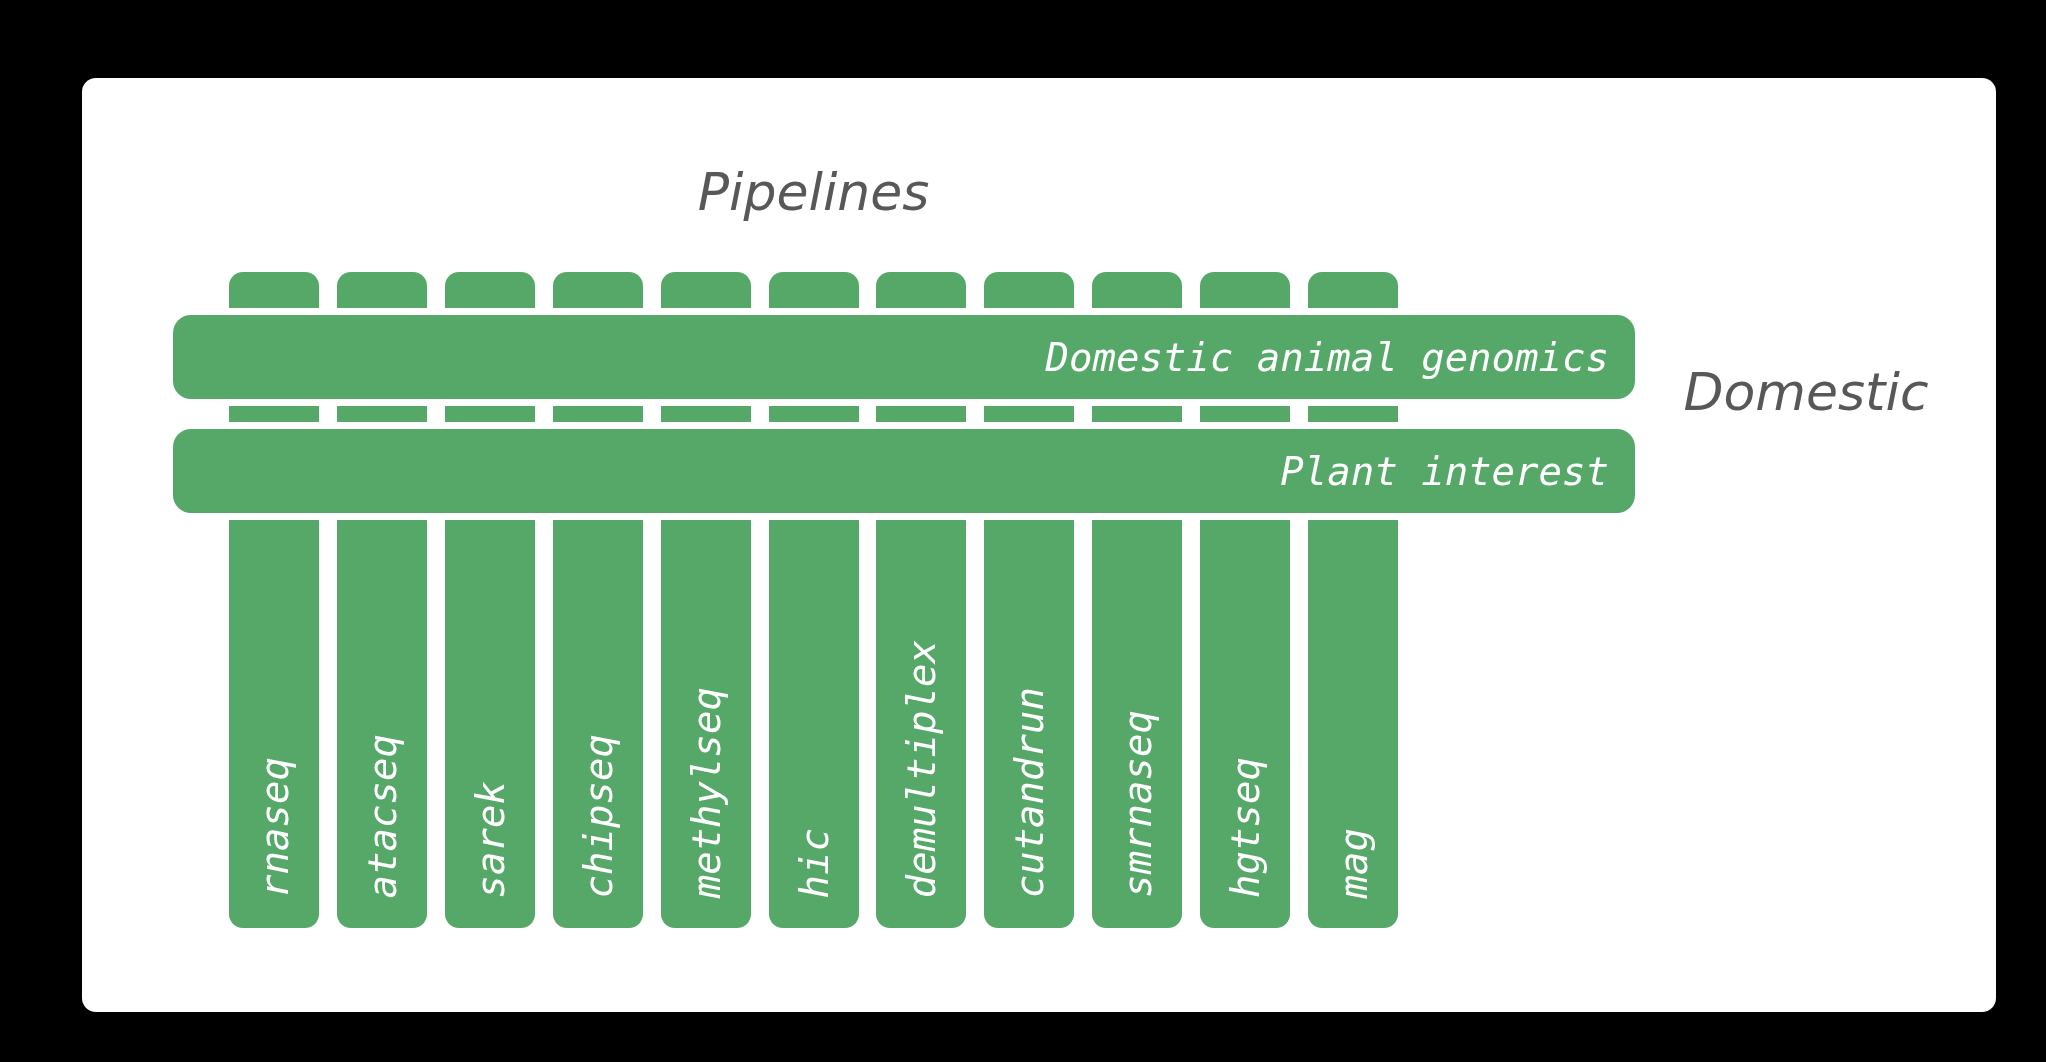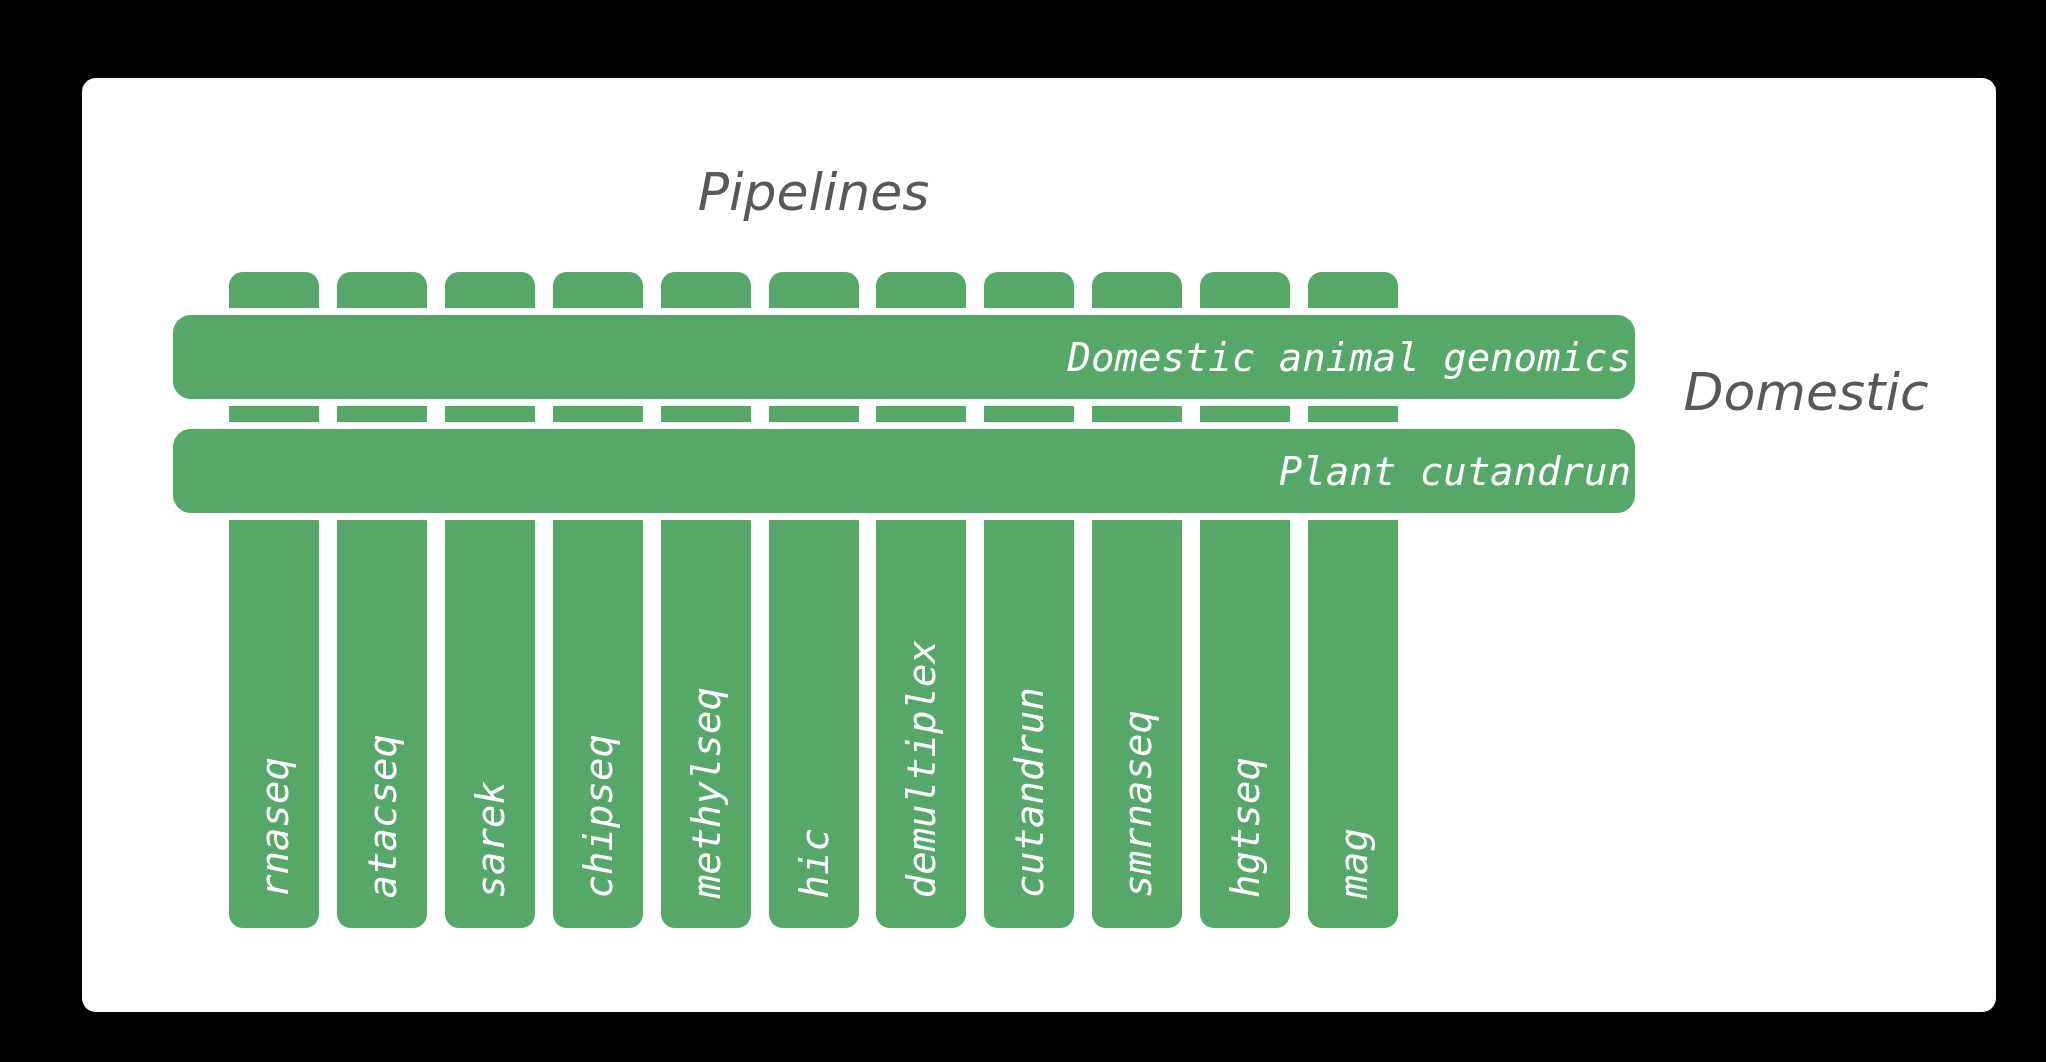--- a/index.html
+++ b/index.html
@@ -59,20 +59,21 @@
     position: absolute;
     left: 87px;
     width: 1462px; height: 84px;
     background: var(--bar-green);
     border-radius: 18px;
     box-shadow: 0 0 0 7px var(--card);
     z-index: 2;
     display: flex;
     align-items: center;
     justify-content: flex-end;
+    padding-right: 22px;
   }
   .sig-bar-label {
     font-family: "DejaVu Sans Mono", "Liberation Mono", monospace;
     font-size: 39px;
     color: var(--bar-text);
     white-space: nowrap;
   }
   .sig-title {
     position: absolute;
     left: 1540px; top: 263px;
@@ -122,21 +123,21 @@
         <span class="col-label">hgtseq</span>
       </div>
     <div class="col" style="left:1222px">
         <span class="col-label">mag</span>
       </div>
 
     <div class="sig-bar" style="top:233px">
       <span class="sig-bar-label">Domestic animal genomics</span>
     </div>
     <div class="sig-bar" style="top:347px">
-      <span class="sig-bar-label">Plant cutandrun</span>
+      <span class="sig-bar-label">Plant interest</span>
     </div>
 
     <div class="sig-title">
       <div>Domestic</div>
     </div>
 
   </div>
 </div>
 
 </body></html>

